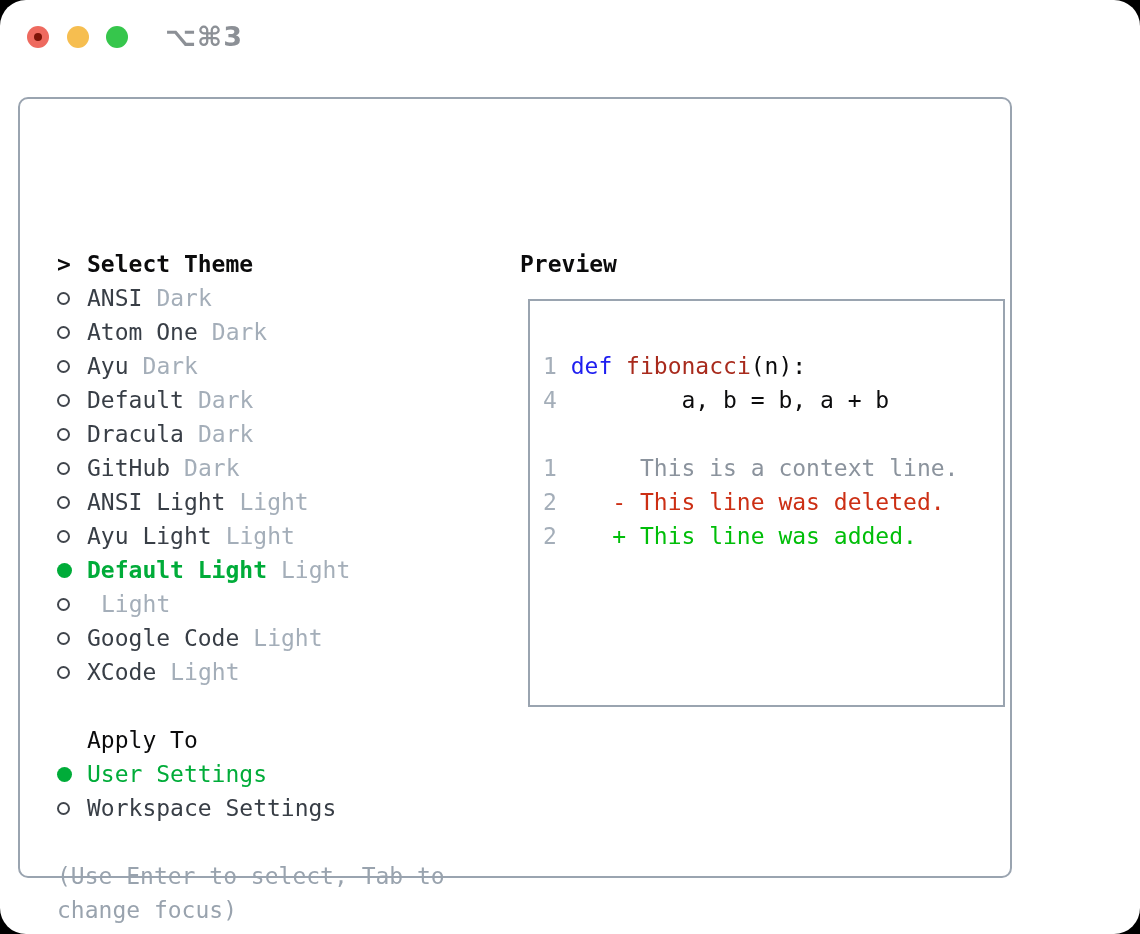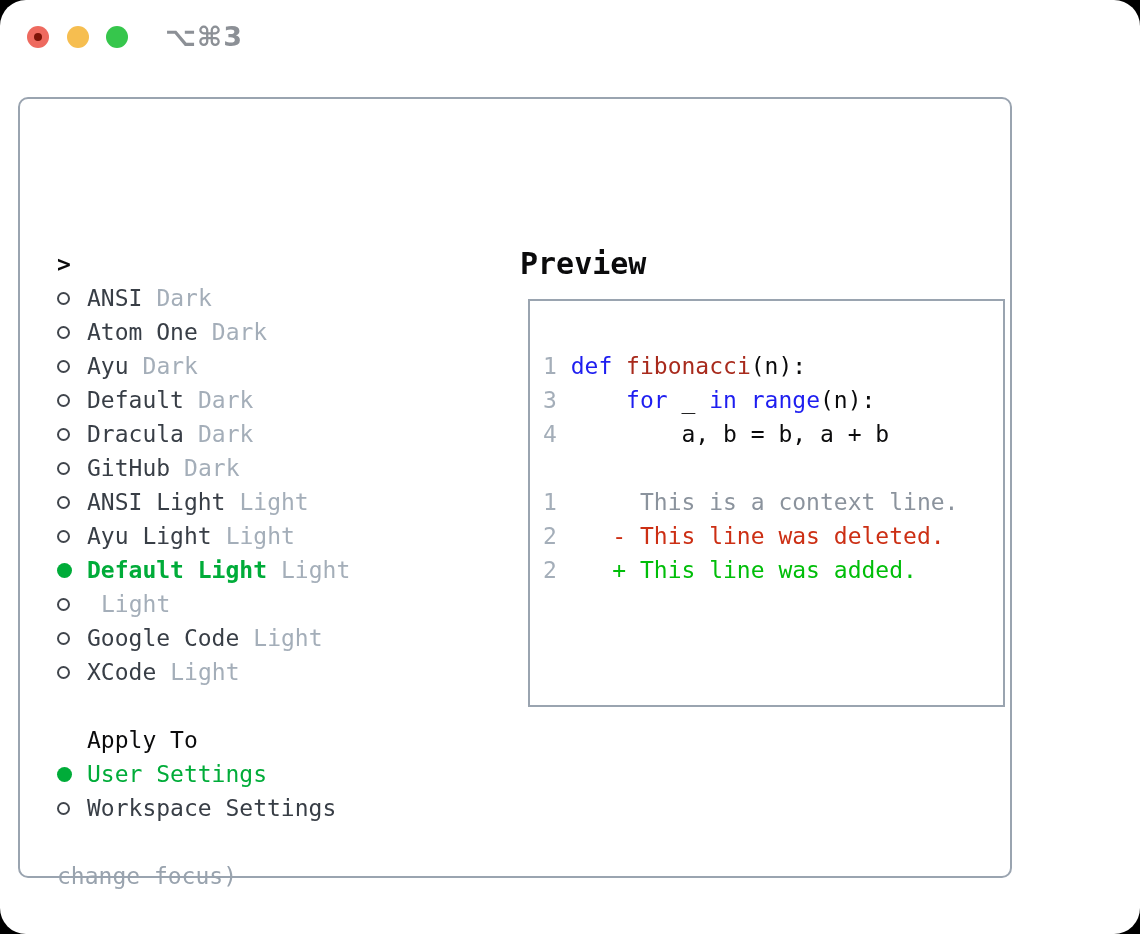--- a/index.html
+++ b/index.html
@@ -59,21 +59,21 @@
   .tname { color:var(--text-dark); }
   .tname.sel { color:var(--accent-green);font-weight:bold; }
   .tvariant { color:var(--text-muted); margin-left:14px; }
   .opt-label { color:var(--text-dark); }
   .opt-label.sel { color:var(--accent-green); }
   .plain-hdr { color:var(--text-black); }
   .help { font-size:23px; line-height:34px; color:var(--help-gray); white-space:pre; }
   
   .preview-title {
     position:absolute; left:500px; top:148px; height:34px; line-height:34px;
-    font-size:30px; font-weight:bold; color:var(--text-black);
+    font-size:23px; font-weight:bold; color:var(--text-black);
   }
   .preview-box {
     position:absolute; left:508px; top:200px; width:477px; height:408px;
     border:2px solid var(--panel-border); background:#fff; overflow:hidden;
   }
   .code { padding:48px 0 0 13px; font-size:23px; }
   .code-line { height:34px; line-height:34px; white-space:pre; }
   .tok-num   { color:var(--text-muted); }
   .tok-plain { color:var(--text-black); }
   .tok-kw    { color:var(--code-keyword); }
@@ -90,21 +90,21 @@
   <div class="traffic red"></div>
   <div class="traffic yellow"></div>
   <div class="traffic green"></div>
   <div class="shortcut">⌥⌘3</div>
 
   <div class="panel">
 
     <div class="left-col">
 
       <div class="row">
-        <span class="marker caret">&gt;</span>
+        <span class="marker caret">&gt;</span><span class="hdr">Select Theme</span>
       </div>
 
       <div class="row">
         <span class="marker"><span class="ring"></span></span>
         <span class="tname">ANSI</span>
         <span class="tvariant">Dark</span>
       </div>
       <div class="row">
         <span class="marker"><span class="ring"></span></span>
         <span class="tname">Atom One</span>
@@ -170,28 +170,28 @@
         <span class="marker"><span class="ring on"></span></span>
         <span class="opt-label sel">User Settings</span>
       </div>
       <div class="row">
         <span class="marker"><span class="ring"></span></span>
         <span class="opt-label">Workspace Settings</span>
       </div>
 
       <div class="row blank"></div>
 
+      <div class="help">(Use Enter to select, Tab to</div>
       <div class="help">change focus)</div>
     </div>
 
     <div class="preview-title">Preview</div>
     <div class="preview-box">
       <div class="code">
           <div class="code-line"><span class="tok-num">1 </span><span class="tok-kw">def</span><span class="tok-plain"> </span><span class="tok-fn">fibonacci</span><span class="tok-plain">(n):</span></div>
-          <div class="code-line"><span class="tok-num">3 </span><span class="tok-plain">    </span><span class="tok-kw">for</span><span class="tok-plain"> _ </span><span class="tok-kw">in</span><span class="tok-plain"> </span><span class="tok-kw">range</span><span class="tok-plain">(n):</span></div>
           <div class="code-line"><span class="tok-num">4 </span><span class="tok-plain">        a, b = b, a + b</span></div>
           <div class="code-line">&nbsp;</div>
           <div class="code-line"><span class="tok-num">1 </span><span class="tok-ctx">     This is a context line.</span></div>
           <div class="code-line"><span class="tok-num">2 </span><span class="tok-del">   - This line was deleted.</span></div>
           <div class="code-line"><span class="tok-num">2 </span><span class="tok-add">   + This line was added.</span></div>
         </div>
     </div>
 
   </div>
 </div>

